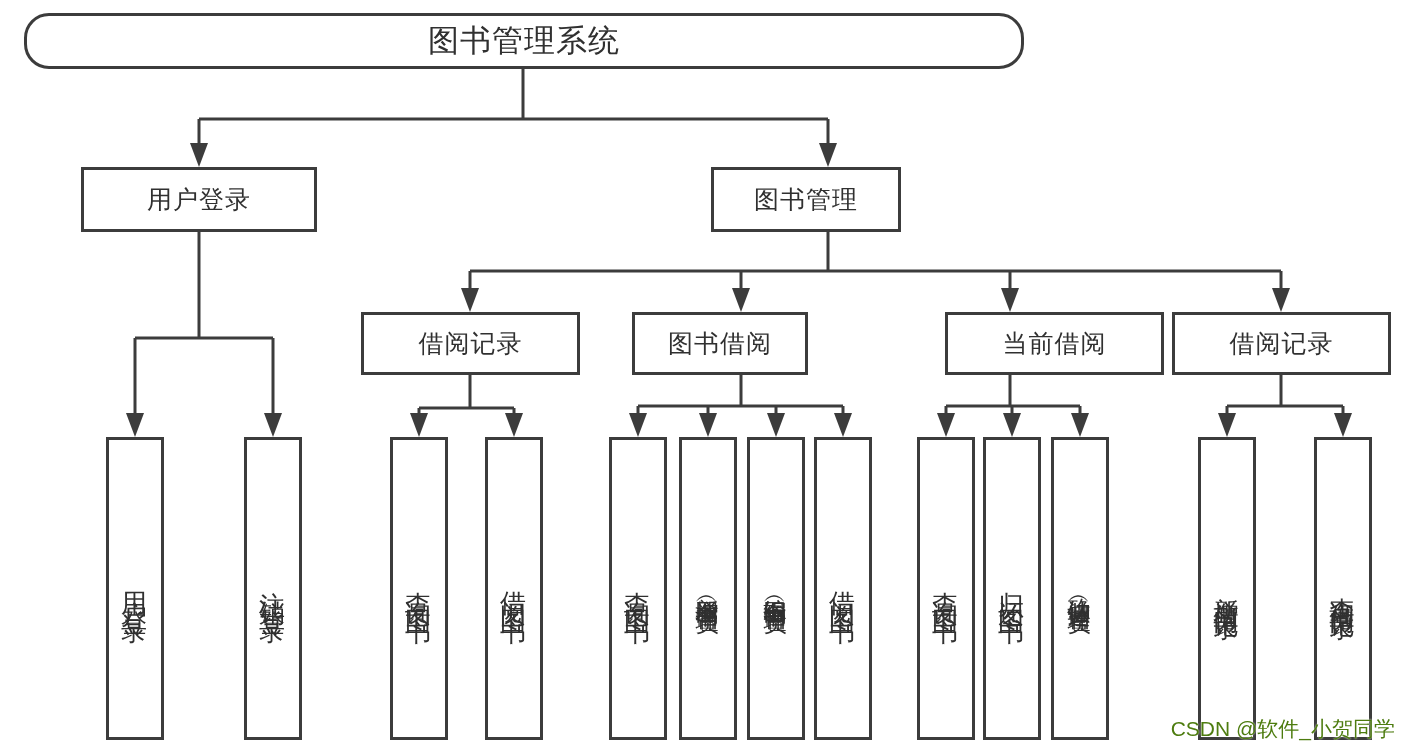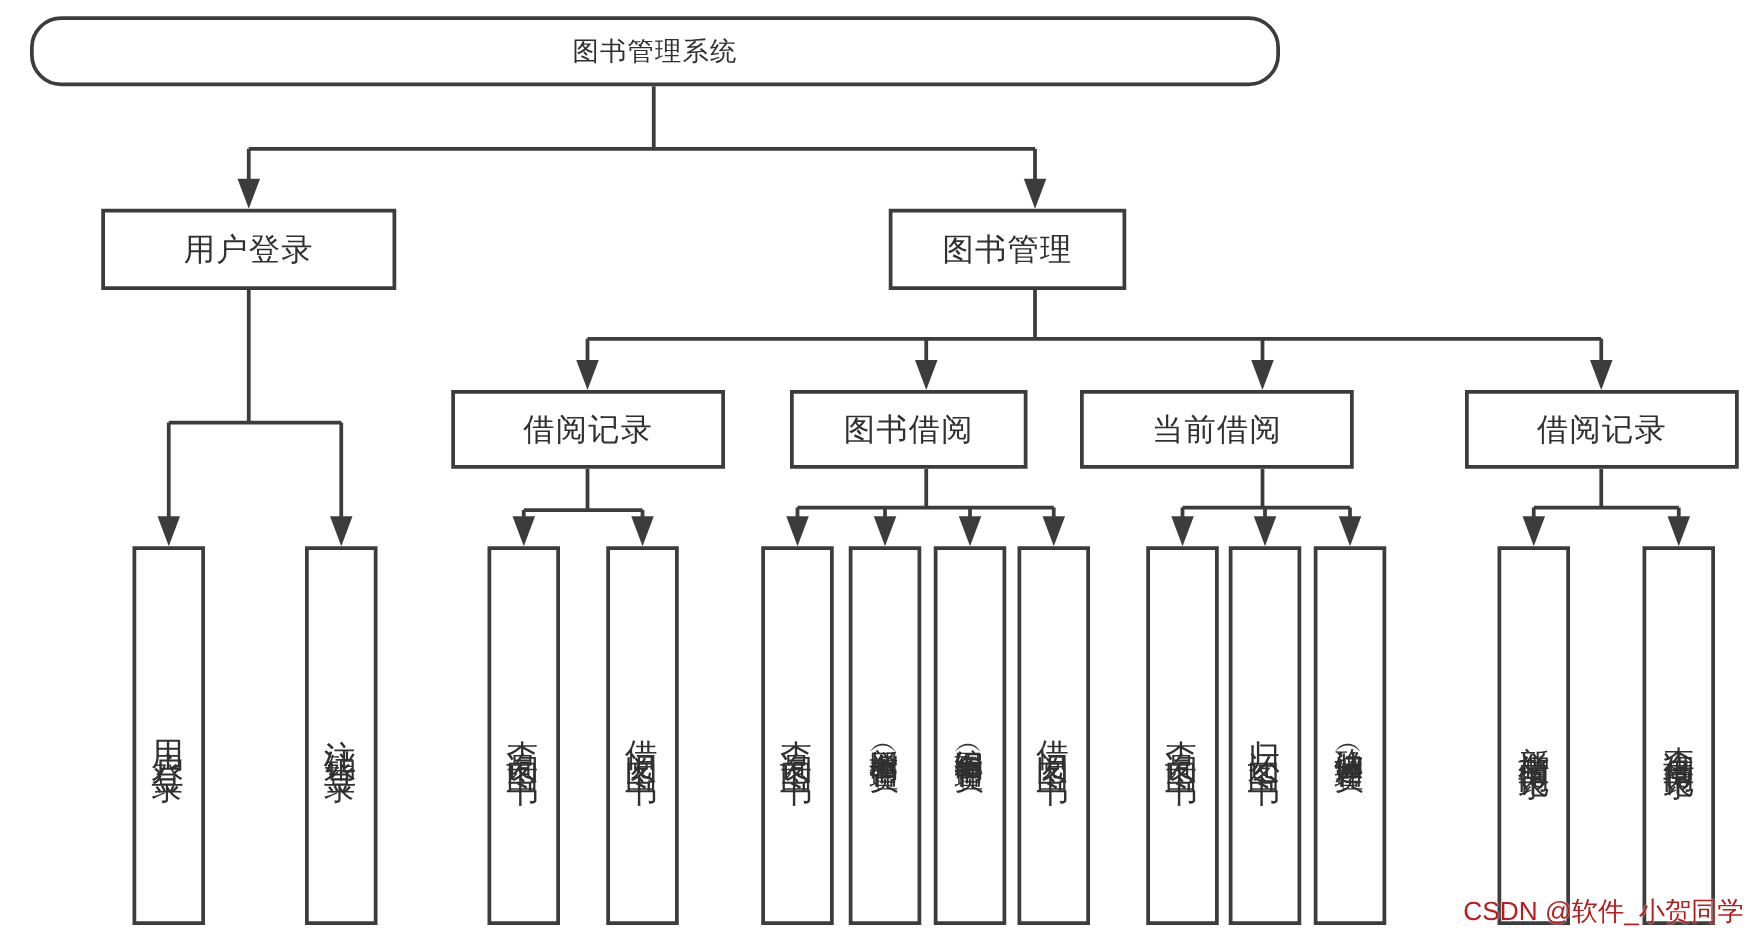--- a/index.html
+++ b/index.html
@@ -24,38 +24,38 @@
     position: absolute;
     box-sizing: border-box;
     background: #ffffff;
     border: 3px solid #3c3c3c;
     display: flex;
     align-items: center;
     justify-content: center;
     color: #303030;
   }
   .hbox { font-size: 25px; letter-spacing: 1px; }
-  .root-box { font-size: 21px; border-radius: 25px; }
+  .root-box { font-size: 31px; border-radius: 25px; }
   .vbox  { width: 58px; top: 437px; height: 303px; }
   .vlabel {
     writing-mode: vertical-rl;
     text-orientation: mixed;
     font-size: 26px;
     letter-spacing: 9px;
     color: #303030;
     white-space: nowrap;
   }
   .vlabel.mid   { font-size: 25px; letter-spacing: 4px; }
   .vlabel.tight { font-size: 23px; letter-spacing: 2px; }
   .watermark {
     position: absolute;
     right: 10px;
     bottom: 4px;
     font-size: 21px;
-    color: #b91c1c;
+    color: #4d7c0f;
     text-shadow: 0 0 2px #ffffff;
     white-space: nowrap;
   }
 </style>
 </head>
 <body>
 
 <div class="stage">
 
   <svg class="wires" viewBox="0 0 1405 747" xmlns="http://www.w3.org/2000/svg">
@@ -111,22 +111,22 @@
       <polygon points="1334,413 1352,413 1343,437"></polygon>
     </g>
   </svg>
 
   <div class="box hbox root-box" style="left:24px; top:13px; width:1000px; height:56px;">图书管理系统</div>
 
   <div class="box hbox" style="left:81px; top:167px; width:236px; height:65px;">用户登录</div>
   <div class="box hbox" style="left:711px; top:167px; width:190px; height:65px;">图书管理</div>
 
   <div class="box hbox" style="left:361px; top:312px; width:219px; height:63px;">借阅记录</div>
-  <div class="box hbox" style="left:632px; top:312px; width:190px; height:63px;">图书借阅</div>
-  <div class="box hbox" style="left:864px; top:312px; width:219px; height:63px;">当前借阅</div>
+  <div class="box hbox" style="left:632px; top:312px; width:176px; height:63px;">图书借阅</div>
+  <div class="box hbox" style="left:945px; top:312px; width:219px; height:63px;">当前借阅</div>
   <div class="box hbox" style="left:1172px; top:312px; width:219px; height:63px;">借阅记录</div>
 
   <div class="box vbox" style="left:106px;">
     <span class="vlabel">用户登录</span>
   </div>
   <div class="box vbox" style="left:244px;">
     <span class="vlabel">注销登录</span>
   </div>
 
   <div class="box vbox" style="left:390px;">

